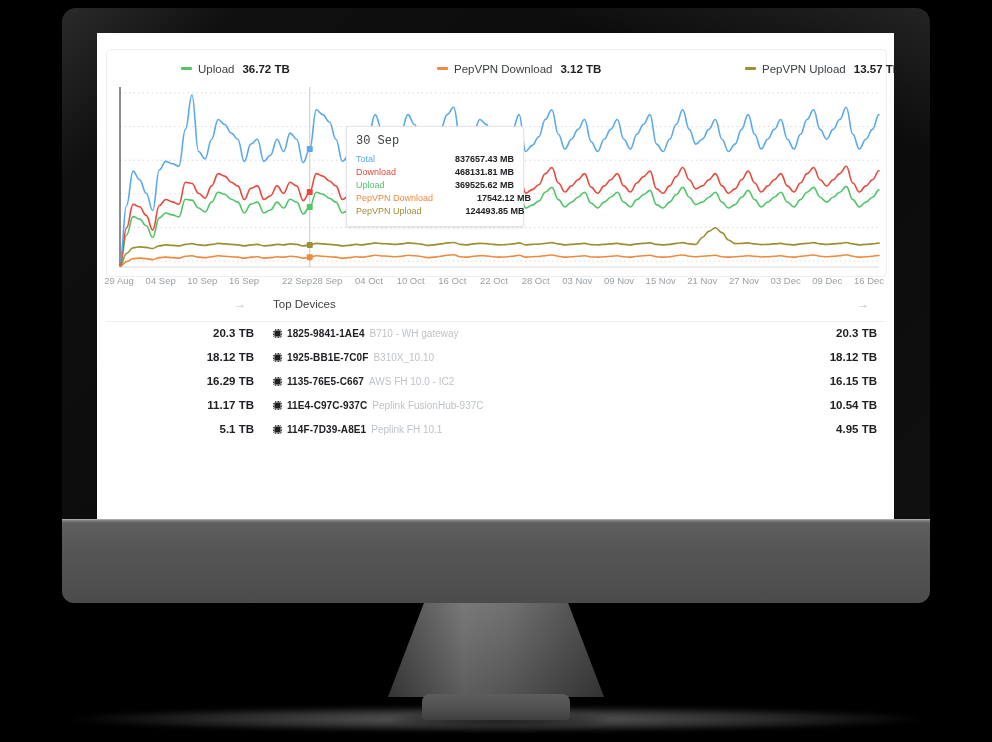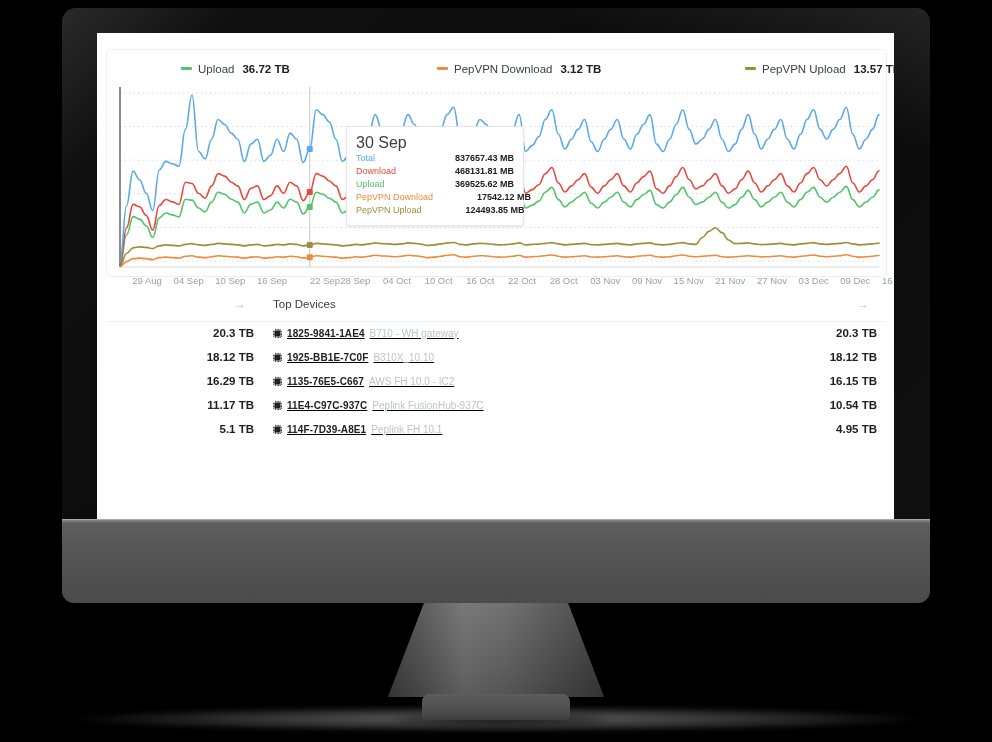--- a/index.html
+++ b/index.html
@@ -45,41 +45,41 @@
   .legend{position:absolute;left:0;top:0;width:779px;height:37px;display:flex;align-items:center;}
   .lg{display:flex;align-items:center;font-size:11.5px;color:#3c4043;white-space:nowrap;}
   .lg .dash{display:inline-block;width:11px;height:2.5px;margin-right:6px;border-radius:1px;}
   .lg .lbl{font-weight:400;}
   .lg .val{font-weight:700;margin-left:8px;color:#202124;}
   .lg1{position:absolute;left:74px;}
   .lg2{position:absolute;left:330px;}
   .lg3{position:absolute;left:638px;}
 
   .plot{position:absolute;left:1px;top:37px;width:777px;height:188px;}
-  .xaxis{position:absolute;left:9px;top:242px;width:779px;height:16px;margin-left:28px;}
+  .xaxis{position:absolute;left:9px;top:242px;width:779px;height:16px;}
   .xaxis span{position:absolute;font-size:9.5px;color:#9aa0a6;white-space:nowrap;transform:translateX(-50%);}
 
   
   .tip{position:absolute;left:239px;top:76px;width:158px;background:#fff;border:1px solid #e3e5e8;
        border-radius:3px;padding:7px 9px 8px 9px;box-shadow:0 1px 3px rgba(0,0,0,.10);z-index:6;}
-  .tip-title{font-size:16px;color:#3c4043;}
+  .tip-title{font-size:12px;color:#3c4043;margin-bottom:5px;font-family:Liberation Mono, monospace;}
   .tip-row{display:flex;justify-content:space-between;font-size:9px;line-height:13px;gap:36px;}
   .tip-row .k{white-space:nowrap;}
   .tip-row .v{color:#202124;font-weight:700;white-space:nowrap;padding-left:8px;}
 
   
   .td-head{position:absolute;left:9px;top:258px;width:779px;height:30px;border-bottom:1px solid #eceef0;}
   .td-title{position:absolute;left:167px;top:7px;font-size:11.5px;color:#3c4043;}
   .arrow{position:absolute;font-size:12px;color:#b9bdc2;}
   .arrow-l{left:128px;top:6px;}
   .arrow-r{left:751px;top:6px;}
   .rows{position:absolute;left:9px;top:288px;width:779px;}
   .row{position:relative;height:24px;display:flex;align-items:center;}
   .r-left{position:absolute;left:0;width:148px;text-align:right;font-size:11.5px;font-weight:700;color:#202124;}
-  .r-mid{position:absolute;left:167px;display:flex;align-items:center;font-size:10px;text-decoration:underline;}
+  .r-mid{position:absolute;left:167px;display:flex;align-items:center;font-size:10px;}
   .chip{display:inline-block;width:9px;height:9px;margin-right:5px;position:relative;}
   .chip svg{display:block;}
   .r-id{font-weight:700;color:#202124;letter-spacing:.1px;}
   .r-desc{color:#bfc3c7;margin-left:5px;}
   .r-right{position:absolute;right:8px;font-size:11.5px;font-weight:700;color:#202124;}
 </style>
 </head>
 <body>
 
 <div class="scene">

